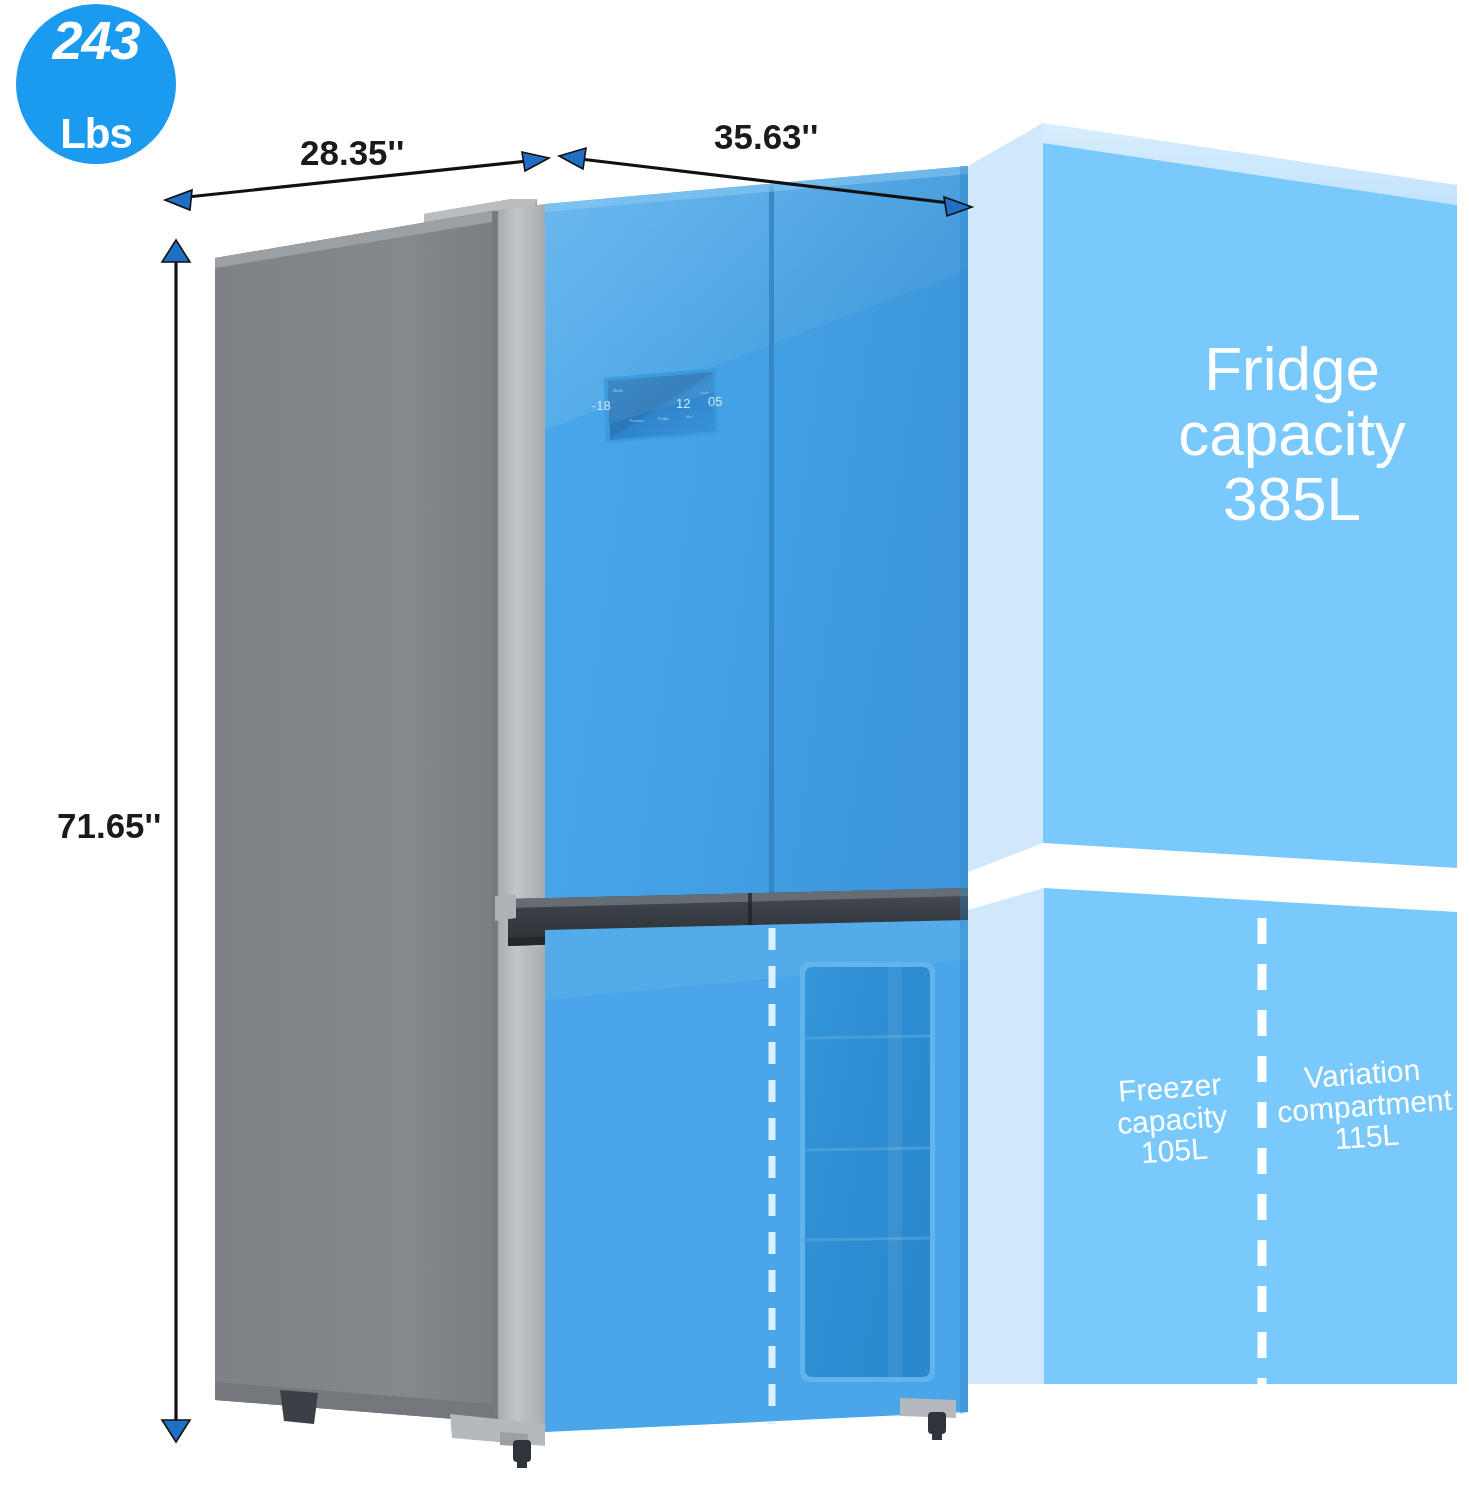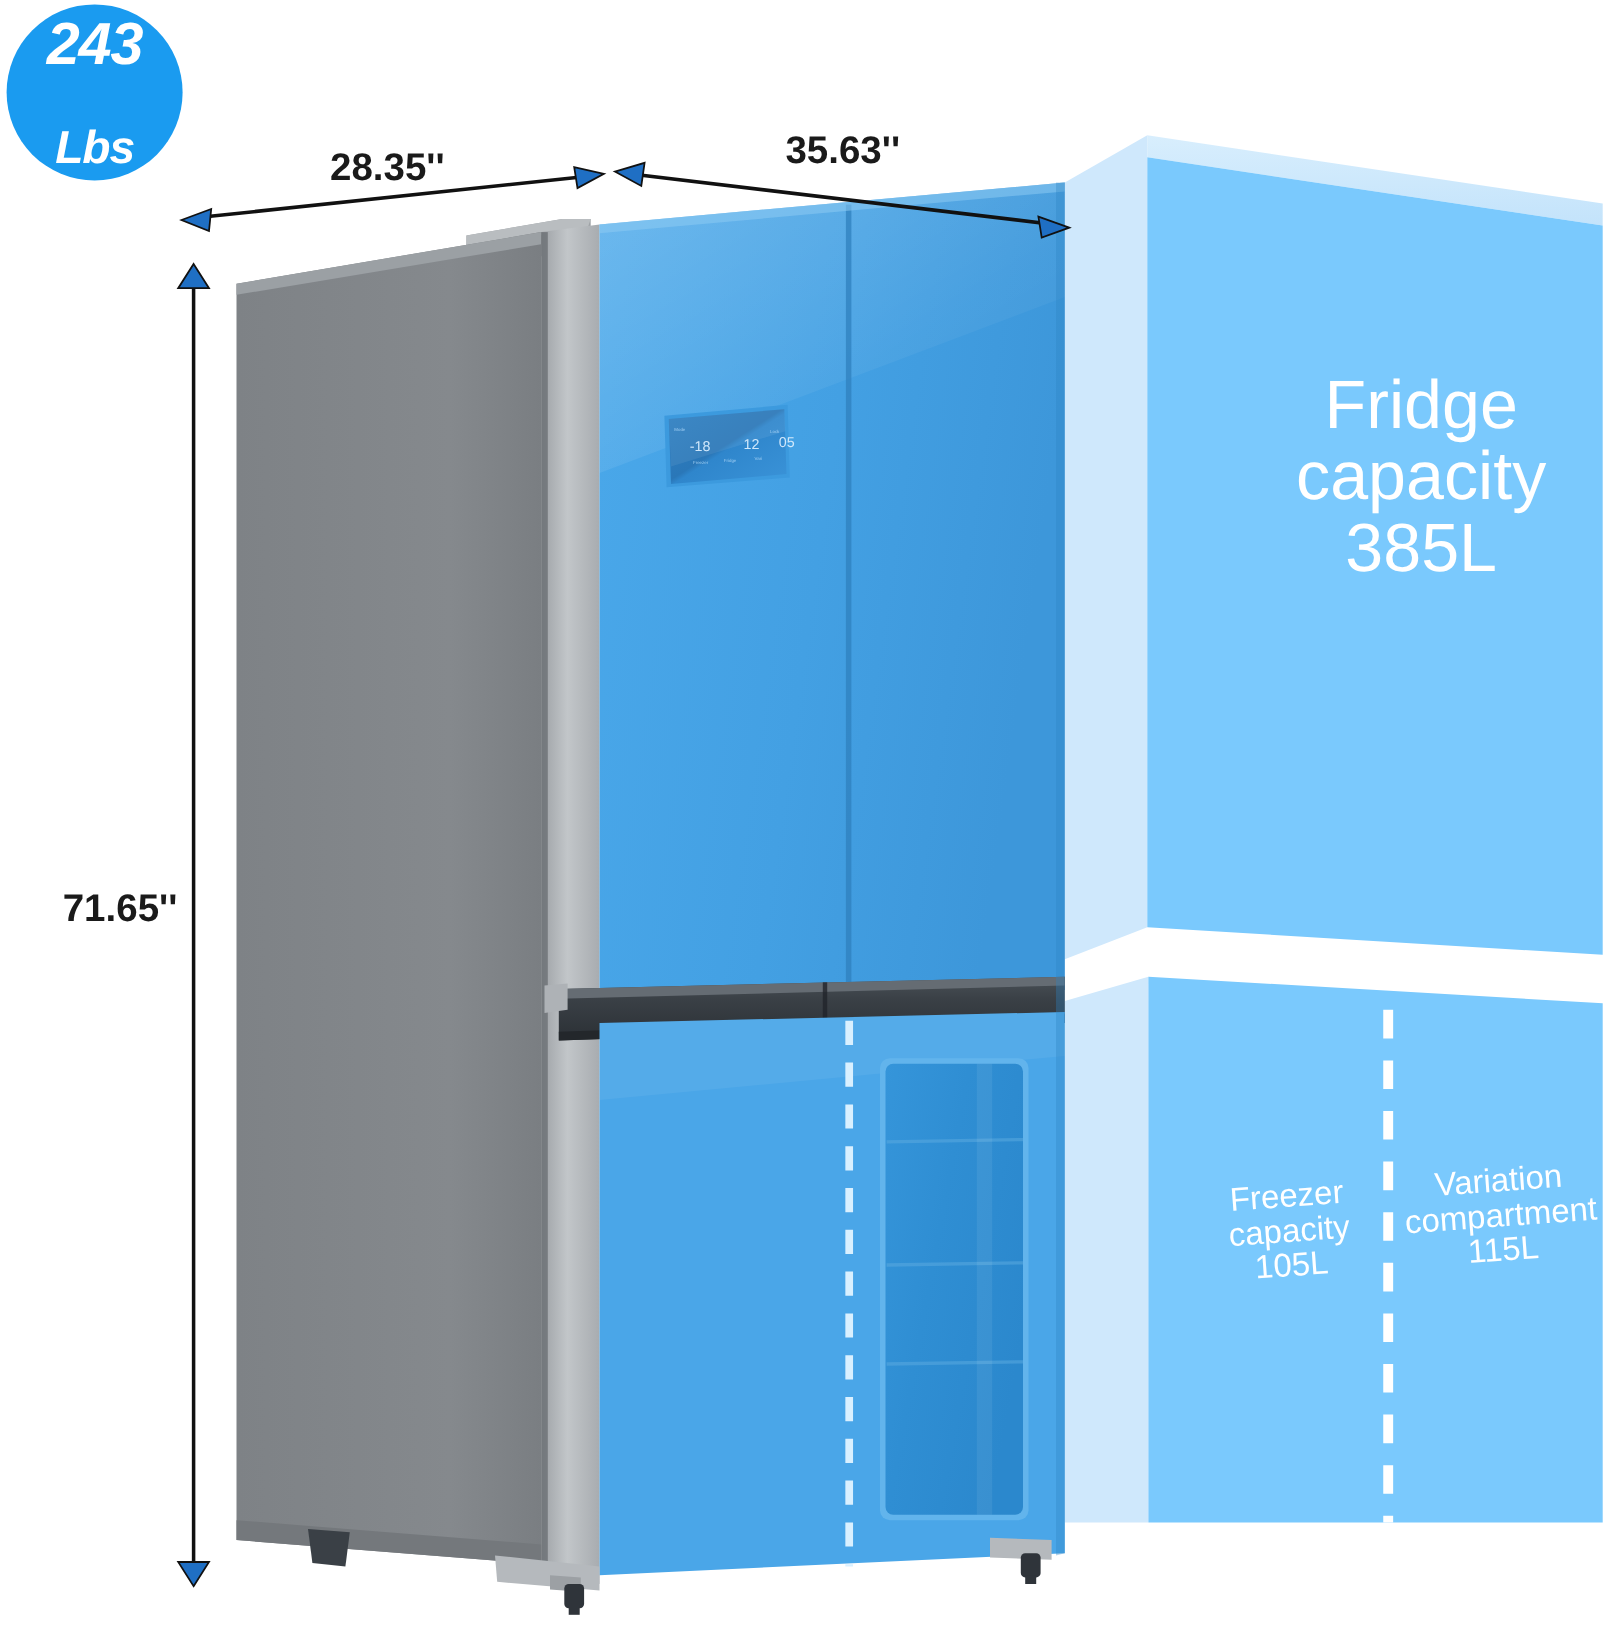--- a/index.html
+++ b/index.html
@@ -21,21 +21,21 @@
     position: absolute;
     left: 0;
     top: 0;
     width: 1469px;
     height: 1500px;
   }
 
   
   .badge {
     position: absolute;
-    left: 6px;
+    left: 16px;
     top: 4px;
     width: 160px;
     height: 160px;
     border-radius: 50%;
     background: #1a9bf0;
     display: flex;
     flex-direction: column;
     align-items: center;
     justify-content: center;
     line-height: 1.0;
@@ -44,21 +44,20 @@
   .badge .num {
     font-size: 54px;
     font-weight: bold;
     font-style: italic;
     color: #ffffff;
     letter-spacing: -1px;
   }
   .badge .unit {
     font-size: 42px;
     font-weight: bold;
-    font-style: italic;
     color: #ffffff;
     margin-top: 2px;
     letter-spacing: -1px;
   }
 
   
   .dim-label {
     position: absolute;
     color: #1a1a1a;
     font-size: 35px;
@@ -289,21 +288,21 @@
   <div class="cap-text" id="fridge-capacity-label">Fridge
 capacity
 385L</div>
   <div class="cap-text" id="freezer-capacity-label">Freezer
 capacity
 105L</div>
   <div class="cap-text" id="variation-compartment-label">Variation
 compartment
 115L</div>
 
-  <div class="panel-val" style="left:627px; top:398px;text-align:center;">-18</div>
+  <div class="panel-val" style="left:592px; top:398px;text-align:center;">-18</div>
   <div class="panel-val" style="left:676px; top:396px;">12</div>
   <div class="panel-val" style="left:708px; top:394px;">05</div>
 
   <div class="panel-tiny" style="left:613px; top:388px;">Mode</div>
   <div class="panel-tiny" style="left:630px; top:418px;">Freezer</div>
   <div class="panel-tiny" style="left:658px; top:416px;">Fridge</div>
   <div class="panel-tiny" style="left:686px; top:414px;">Vari</div>
   <div class="panel-tiny" style="left:700px; top:390px;">Lock</div>
 
 </div>

